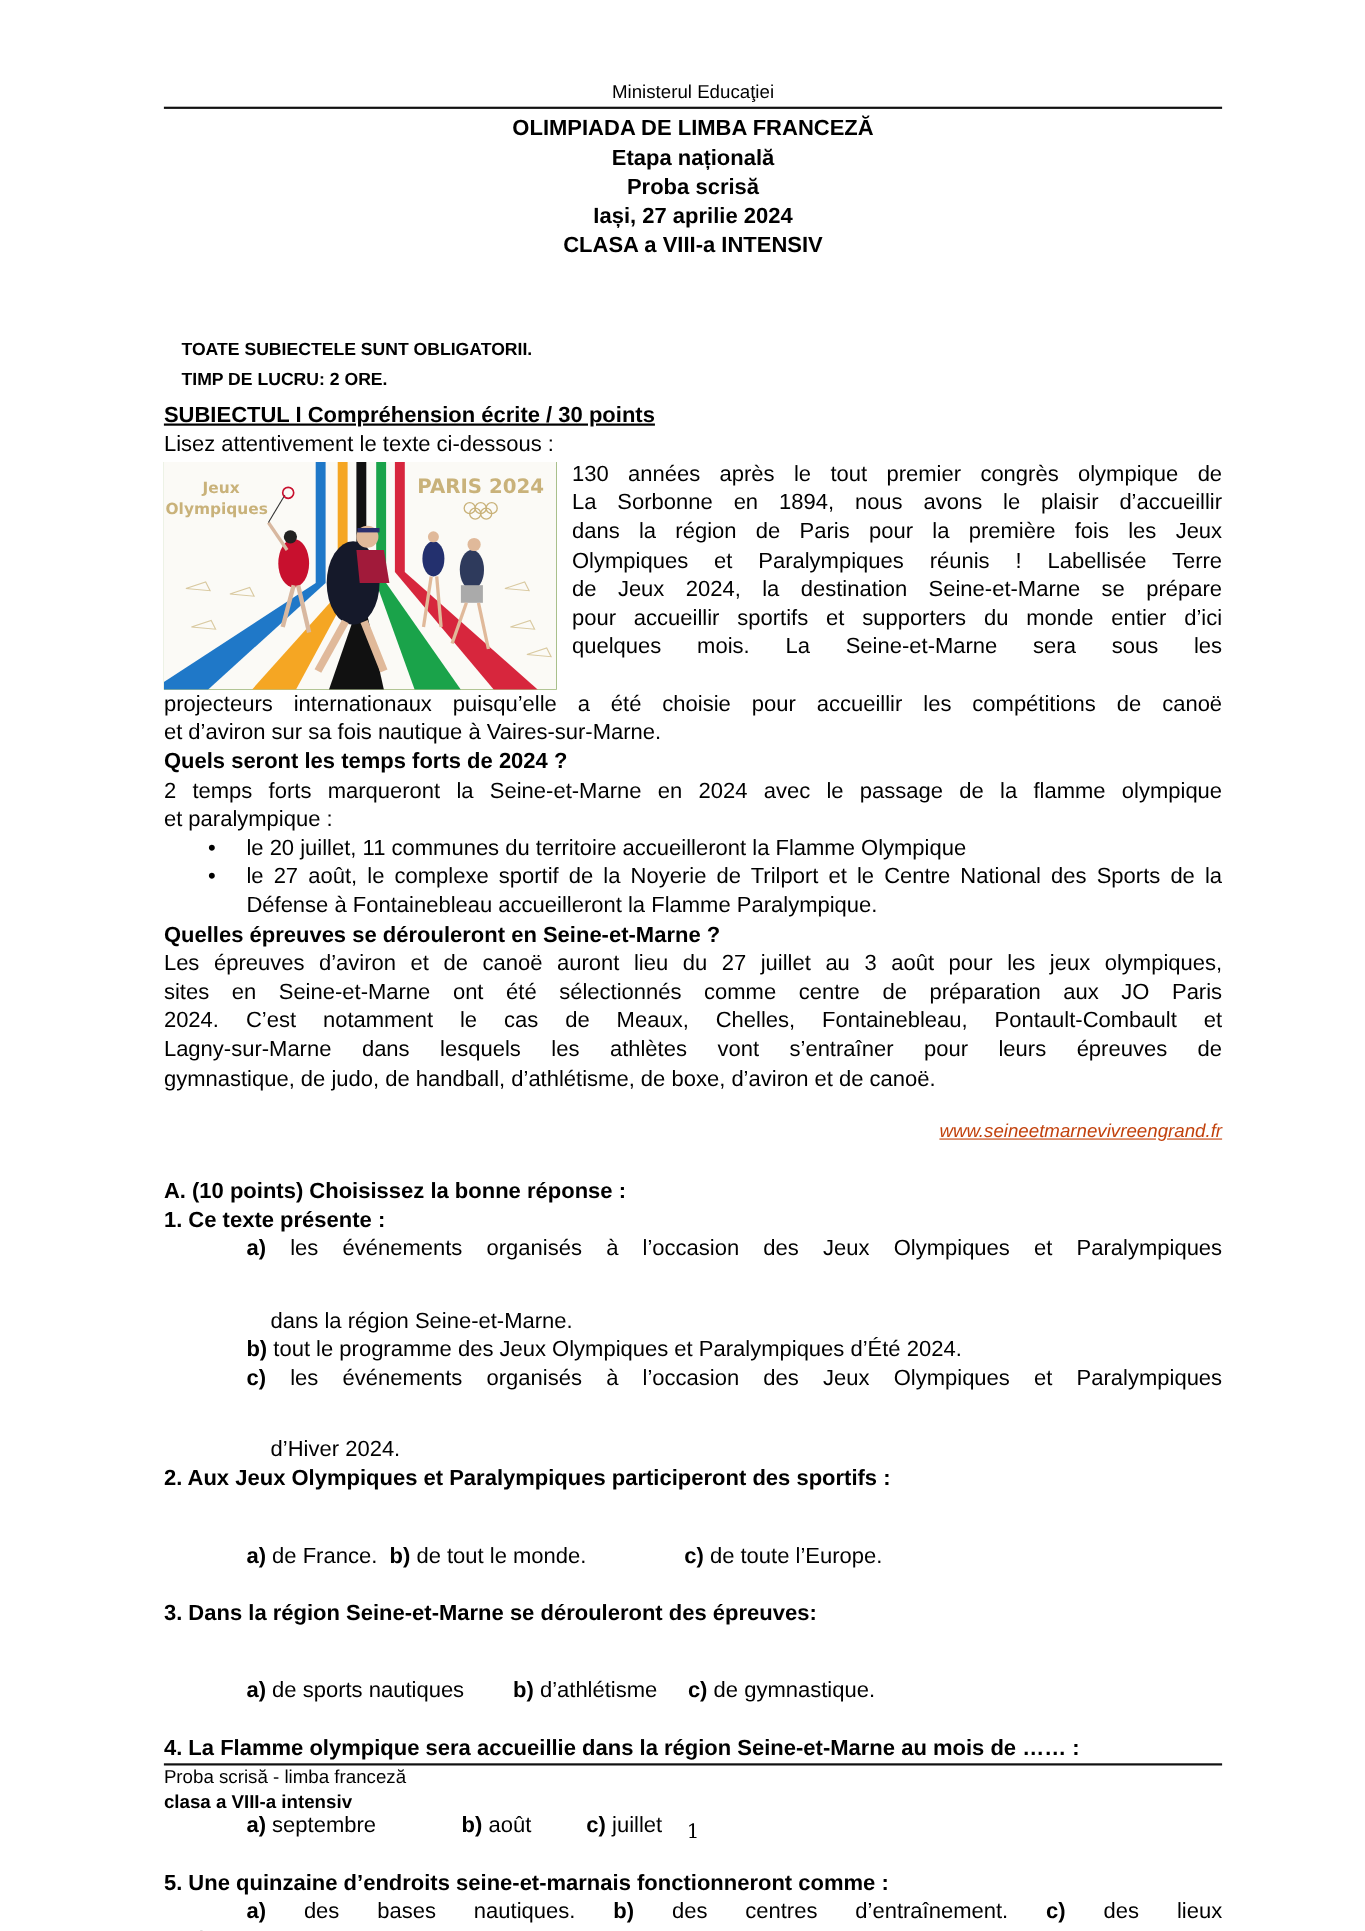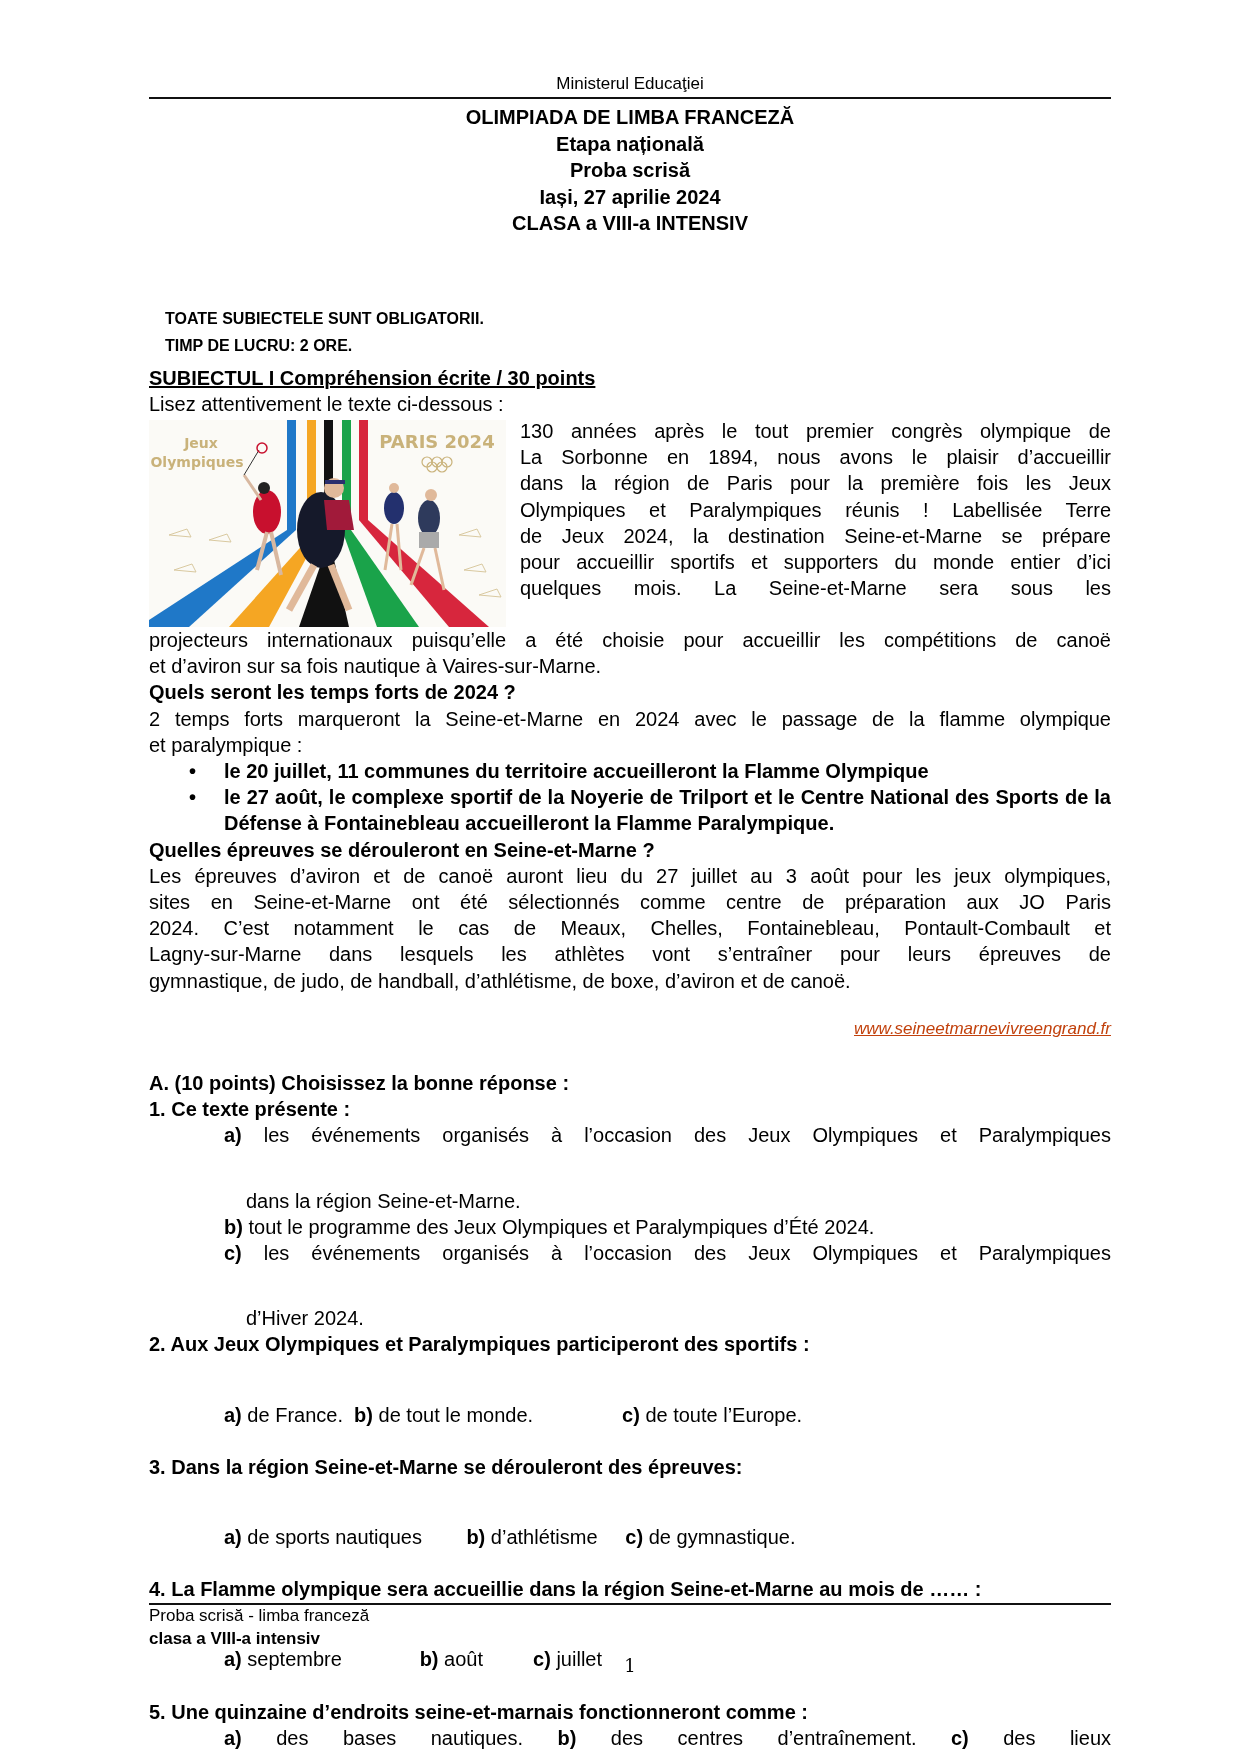--- a/index.html
+++ b/index.html
@@ -36,21 +36,21 @@
 
   .wrap-text {
     position: absolute; top: 418px; left: 371px; width: 591px;
     font-size: 20px; line-height: 26.2px; text-align: justify; text-align-last: justify;
   }
   .wrap-text .line { display: block; white-space: nowrap; }
   .body-text { position: absolute; left: 0; width: 962px; font-size: 20px; line-height: 26.2px; text-align: justify; }
   .body-text .line { display: block; }
   .justify-line { text-align: justify; text-align-last: justify; }
   .heading { font-weight: bold; }
-  .bullets { margin: 0; padding: 0; list-style: none; font-weight: bold; }
+  .bullets { margin: 0; padding: 0; list-style: none; }
   .bullets li { position: relative; padding-left: 75px; }
   .bullets li::before { content: "•"; position: absolute; left: 40px; top: 0; }
   .source {
     position: absolute; top: 1019px; right: 0; font-size: 17px; font-style: italic;
     color: #c2410c; text-decoration: underline;
   }
 
   .qa { position: absolute; left: 0; width: 962px; font-size: 20px; line-height: 26.2px; }
   .q-title { font-weight: bold; }
   .opt { display: block; padding-left: 75px; text-align: justify; }

